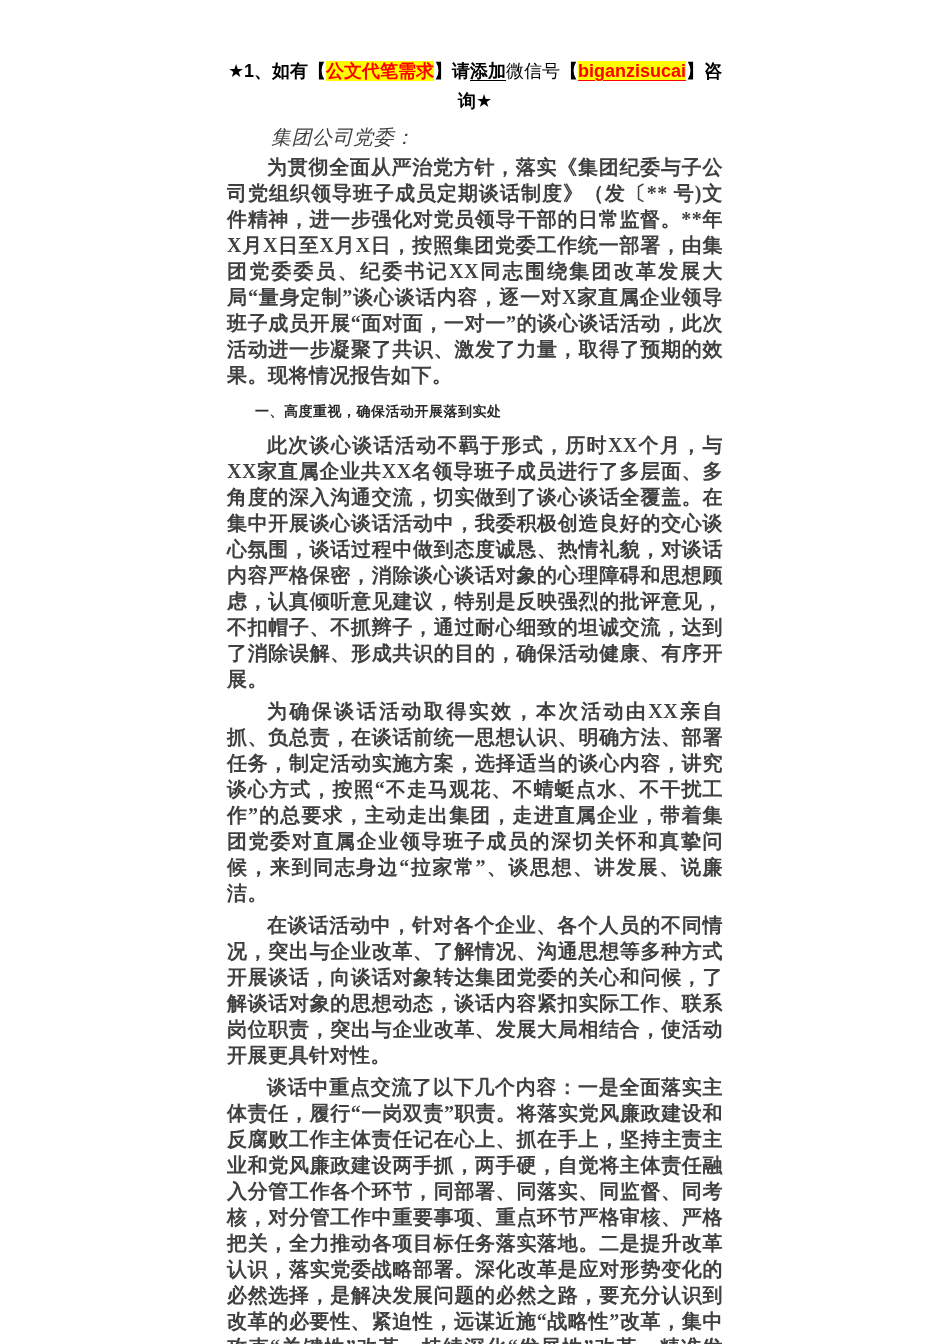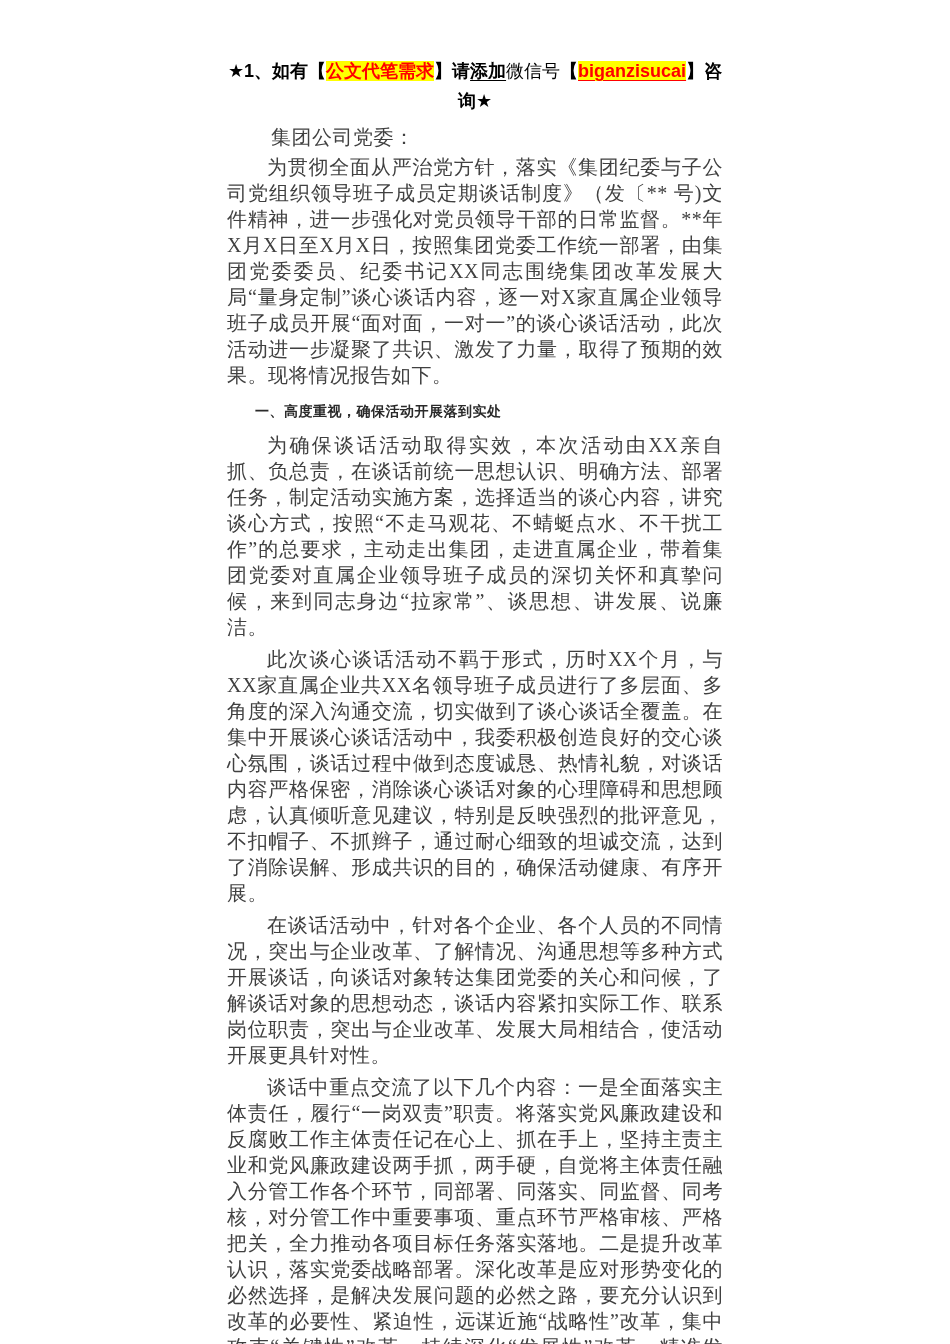--- a/index.html
+++ b/index.html
@@ -17,22 +17,22 @@
   }
   .banner .n{font-weight:normal;}
   .banner .hl{color:#ff0000;background:#ffff00;}
   .banner .u{text-decoration:underline;text-underline-offset:3px;}
   
   .doc-body{
     font-family:"Liberation Serif","DejaVu Serif",serif;
     font-size:20px;line-height:26px;letter-spacing:0.5px;
     color:#404040;text-align:justify;
   }
-  .salutation{margin:8px 0 4px 0;text-indent:2.2em;}
-  .para{margin:0 0 6px 0;text-indent:2em;}
+  .salutation{margin:8px 0 4px 0;text-indent:2.2em;font-style:italic;}
+  .para{margin:0 0 6px 0;text-indent:2em;font-weight:bold;}
   .heading{
     font-family:"Liberation Sans","DejaVu Sans",sans-serif;
     font-weight:bold;color:#2a2a2a;
     font-size:14px;line-height:26px;
     margin:10px 0 8px 0;text-indent:2em;
   }
   .banner-bottom{margin-top:18px;}
 </style>
 </head>
 <body>
@@ -42,22 +42,22 @@
   <div class="banner">
     <div>
       <span>★1、如有【</span><span class="hl">公文代笔需求</span><span>】请</span><span class="u">添加</span><span class="n">微信号</span><span>【</span><span class="hl u">biganzisucai</span><span>】咨询★</span>
     </div>
   </div>
 
   <div class="doc-body">
     <p class="salutation">集团公司党委：</p>
     <p class="para">为贯彻全面从严治党方针，落实《集团纪委与子公司党组织领导班子成员定期谈话制度》（发〔** 号)文件精神，进一步强化对党员领导干部的日常监督。**年X月X日至X月X日，按照集团党委工作统一部署，由集团党委委员、纪委书记XX同志围绕集团改革发展大局“量身定制”谈心谈话内容，逐一对X家直属企业领导班子成员开展“面对面，一对一”的谈心谈话活动，此次活动进一步凝聚了共识、激发了力量，取得了预期的效果。现将情况报告如下。</p>
     <h3 class="heading">一、高度重视，确保活动开展落到实处</h3>
+    <p class="para">此次谈心谈话活动不羁于形式，历时XX个月，与XX家直属企业共XX名领导班子成员进行了多层面、多角度的深入沟通交流，切实做到了谈心谈话全覆盖。在集中开展谈心谈话活动中，我委积极创造良好的交心谈心氛围，谈话过程中做到态度诚恳、热情礼貌，对谈话内容严格保密，消除谈心谈话对象的心理障碍和思想顾虑，认真倾听意见建议，特别是反映强烈的批评意见，不扣帽子、不抓辫子，通过耐心细致的坦诚交流，达到了消除误解、形成共识的目的，确保活动健康、有序开展。</p>
     <p class="para">为确保谈话活动取得实效，本次活动由XX亲自抓、负总责，在谈话前统一思想认识、明确方法、部署任务，制定活动实施方案，选择适当的谈心内容，讲究谈心方式，按照“不走马观花、不蜻蜓点水、不干扰工作”的总要求，主动走出集团，走进直属企业，带着集团党委对直属企业领导班子成员的深切关怀和真挚问候，来到同志身边“拉家常”、谈思想、讲发展、说廉洁。</p>
-    <p class="para">此次谈心谈话活动不羁于形式，历时XX个月，与XX家直属企业共XX名领导班子成员进行了多层面、多角度的深入沟通交流，切实做到了谈心谈话全覆盖。在集中开展谈心谈话活动中，我委积极创造良好的交心谈心氛围，谈话过程中做到态度诚恳、热情礼貌，对谈话内容严格保密，消除谈心谈话对象的心理障碍和思想顾虑，认真倾听意见建议，特别是反映强烈的批评意见，不扣帽子、不抓辫子，通过耐心细致的坦诚交流，达到了消除误解、形成共识的目的，确保活动健康、有序开展。</p>
     <p class="para">在谈话活动中，针对各个企业、各个人员的不同情况，突出与企业改革、了解情况、沟通思想等多种方式开展谈话，向谈话对象转达集团党委的关心和问候，了解谈话对象的思想动态，谈话内容紧扣实际工作、联系岗位职责，突出与企业改革、发展大局相结合，使活动开展更具针对性。</p>
     <p class="para">谈话中重点交流了以下几个内容：一是全面落实主体责任，履行“一岗双责”职责。将落实党风廉政建设和反腐败工作主体责任记在心上、抓在手上，坚持主责主业和党风廉政建设两手抓，两手硬，自觉将主体责任融入分管工作各个环节，同部署、同落实、同监督、同考核，对分管工作中重要事项、重点环节严格审核、严格把关，全力推动各项目标任务落实落地。二是提升改革认识，落实党委战略部署。深化改革是应对形势变化的必然选择，是解决发展问题的必然之路，要充分认识到改革的必要性、紧迫性，远谋近施“战略性”改革，集中攻克“关键性”改革，持续深化“发展性”改革，精准发力“针对性”改革，协同推进“制度性”改革。面对改革新形式，我们要上下齐心、集中发力、攻坚克难，高标准、高质量完成各项任务，全面激发企业发展潜力和活力。三是提高精诚团结共识，共谋发展力量。班子团结体现了领导干部的基本素质，是履职尽责的重要保证，是凝聚力、战斗力的具体表现。班子团结状况如何，事关队*建设、企业的发展、群众的利益，想搞好生产经营，就必须把维护团结摆在班子建设的首要位置，坚持以共同的事业促进团结，以事业为重，以大局为重，努力营造畅所欲言、互相尊重、共同进步的班子氛围，构建民主</p>
   </div>
 
   <div class="banner banner-bottom">
     <div>
       <span>★1、如有【</span><span class="hl">公文代笔需求</span><span>】请</span><span class="u">添加</span><span class="n">微信号</span><span>【</span><span class="hl u">biganzisucai</span><span>】咨询★</span>
     </div>
     <div>
       

